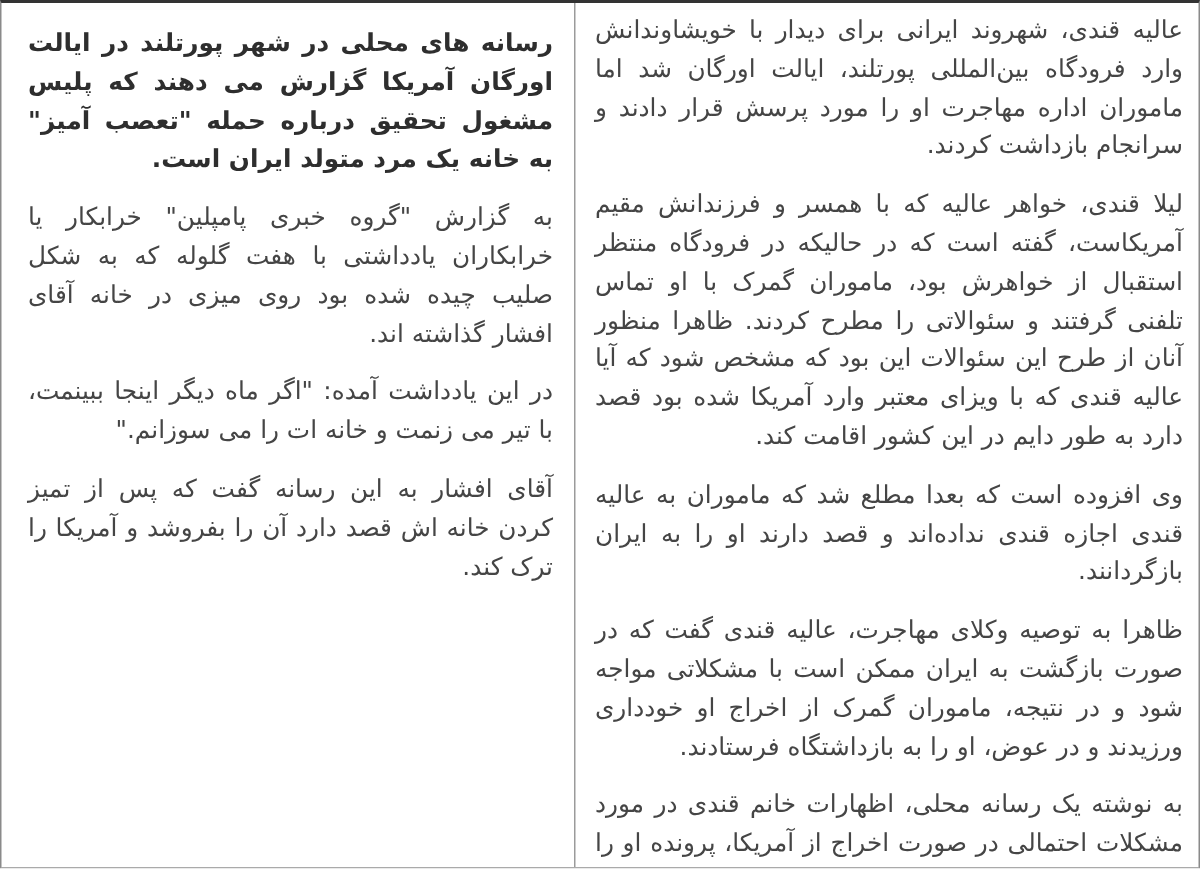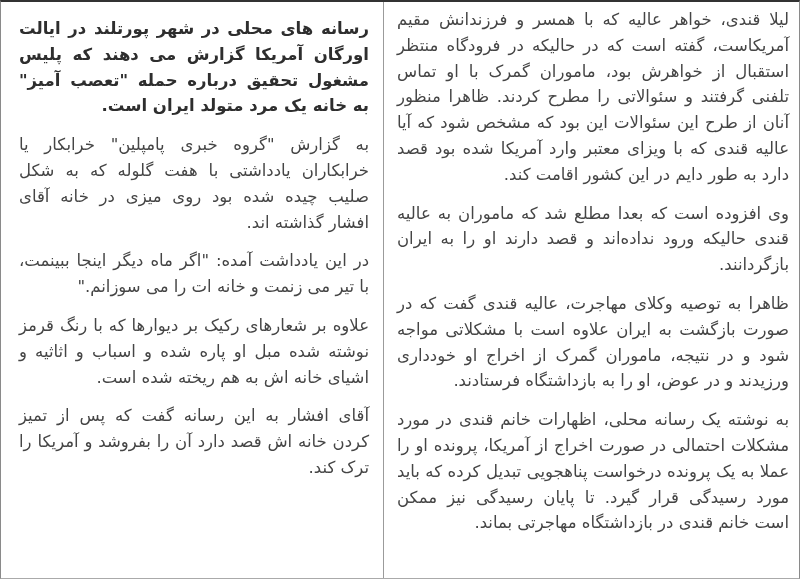--- a/index.html
+++ b/index.html
@@ -54,29 +54,29 @@
     font-weight: bold;
     color: #2e2e2e;
   }
 </style>
 </head>
 <body>
 
 <div class="page">
 
   <section class="col col-detention">
+    <p>عالیه قندی، شهروند ایرانی برای دیدار با خویشاوندانش وارد فرودگاه بین‌المللی پورتلند، ایالت اورگان شد اما ماموران اداره مهاجرت او را مورد پرسش قرار دادند و سرانجام بازداشت کردند.</p>
     <p>لیلا قندی، خواهر عالیه که با همسر و فرزندانش مقیم آمریکاست، گفته است که در حالیکه در فرودگاه منتظر استقبال از خواهرش بود، ماموران گمرک با او تماس تلفنی گرفتند و سئوالاتی را مطرح کردند. ظاهرا منظور آنان از طرح این سئوالات این بود که مشخص شود که آیا عالیه قندی که با ویزای معتبر وارد آمریکا شده بود قصد دارد به طور دایم در این کشور اقامت کند.</p>
-    <p>وی افزوده است که بعدا مطلع شد که ماموران به عالیه قندی حالیکه ورود نداده‌اند و قصد دارند او را به ایران بازگردانند.</p>
-    <p>ظاهرا به توصیه وکلای مهاجرت، عالیه قندی گفت که در صورت بازگشت به ایران علاوه است با مشکلاتی مواجه شود و در نتیجه، ماموران گمرک از اخراج او خودداری ورزیدند و در عوض، او را به بازداشتگاه فرستادند.</p>
+    <p>وی افزوده است که بعدا مطلع شد که ماموران به عالیه قندی اجازه قندی نداده‌اند و قصد دارند او را به ایران بازگردانند.</p>
+    <p>ظاهرا به توصیه وکلای مهاجرت، عالیه قندی گفت که در صورت بازگشت به ایران ممکن است با مشکلاتی مواجه شود و در نتیجه، ماموران گمرک از اخراج او خودداری ورزیدند و در عوض، او را به بازداشتگاه فرستادند.</p>
     <p>به نوشته یک رسانه محلی، اظهارات خانم قندی در مورد مشکلات احتمالی در صورت اخراج از آمریکا، پرونده او را عملا به یک پرونده درخواست پناهجویی تبدیل کرده که باید مورد رسیدگی قرار گیرد. تا پایان رسیدگی نیز ممکن است خانم قندی در بازداشتگاه مهاجرتی بماند.</p>
   </section>
 
   <div class="divider"></div>
 
   <section class="col col-vandalism">
     <p class="lead">رسانه های محلی در شهر پورتلند در ایالت اورگان آمریکا گزارش می دهند که پلیس مشغول تحقیق درباره حمله "تعصب آمیز" به خانه یک مرد متولد ایران است.</p>
     <p>به گزارش "گروه خبری پامپلین" خرابکار یا خرابکاران یادداشتی با هفت گلوله که به شکل صلیب چیده شده بود روی میزی در خانه آقای افشار گذاشته اند.</p>
     <p>در این یادداشت آمده: "اگر ماه دیگر اینجا ببینمت، با تیر می زنمت و خانه ات را می سوزانم."</p>
-    <p>علاوه بر شعارهای رکیک بر دیوارها که با رنگ قرمز نوشته شده مبل او پاره شده و اسباب و اثاثیه و اشیای خانه اش به هم ریخته شده است.</p>
     <p>آقای افشار به این رسانه گفت که پس از تمیز کردن خانه اش قصد دارد آن را بفروشد و آمریکا را ترک کند.</p>
   </section>
 
 </div>
 
 </body></html>

